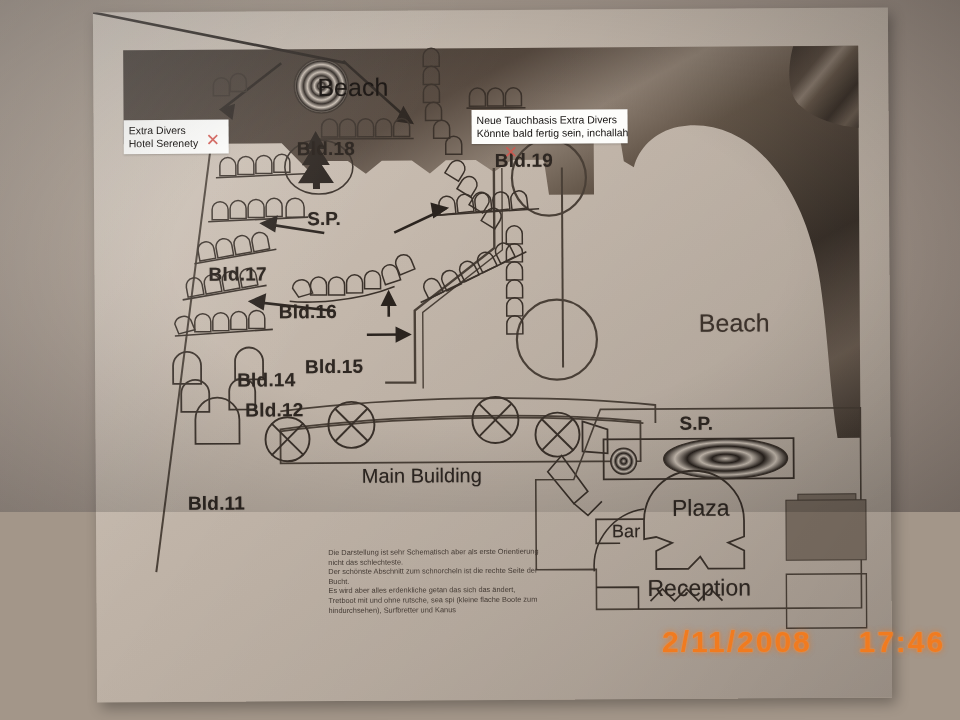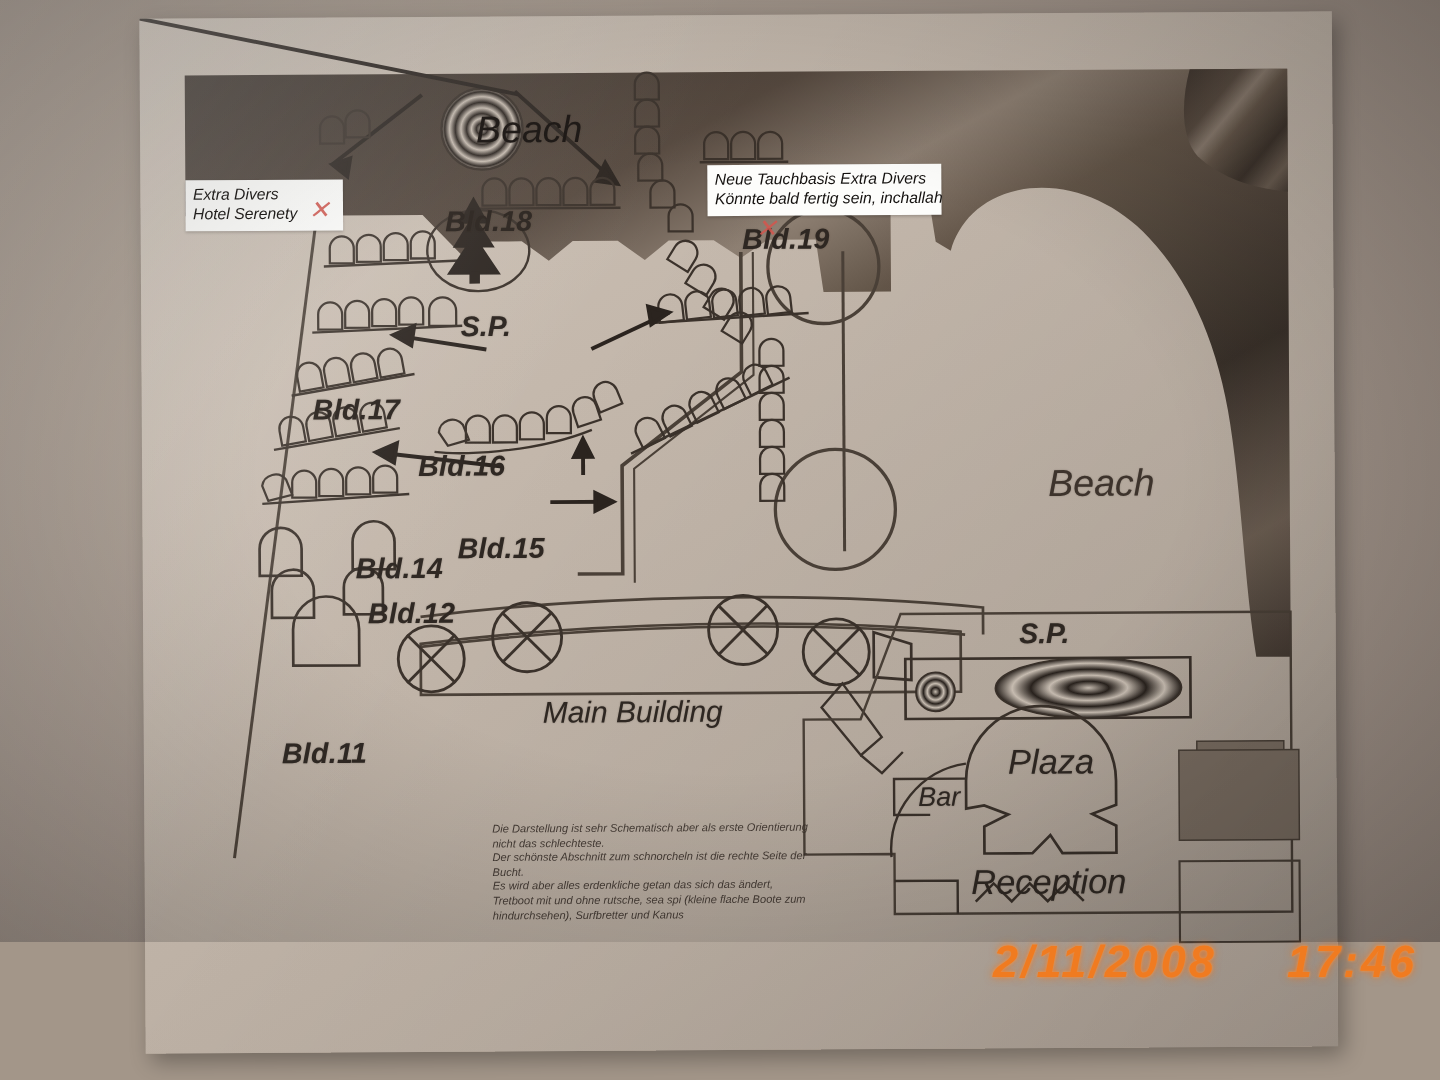--- a/index.html
+++ b/index.html
@@ -2,24 +2,23 @@
 <html><head>
 <meta charset="utf-8">
 <style>
   html,body{margin:0;padding:0;}
   body{
     width:960px;height:720px;overflow:hidden;
     font-family:"Liberation Sans", sans-serif;
     background:#a39689;
   }
   #photo{
-    position:relative;width:960px;height:628px;
+    position:relative;width:960px;height:512px;
     background:
       radial-gradient(ellipse 900px 700px at 30% 30%, #b3a79a 0%, #a1948a 55%, #8e8178 100%);
-    font-style: italic;
   }
   
   #photo::after{
     content:"";position:absolute;inset:0;pointer-events:none;
     background:
       linear-gradient(115deg, rgba(255,255,255,.10) 0%, rgba(255,255,255,0) 40%),
       radial-gradient(ellipse at 50% 50%, rgba(0,0,0,0) 45%, rgba(0,0,0,.22) 100%);
     z-index:60;
   }
 

